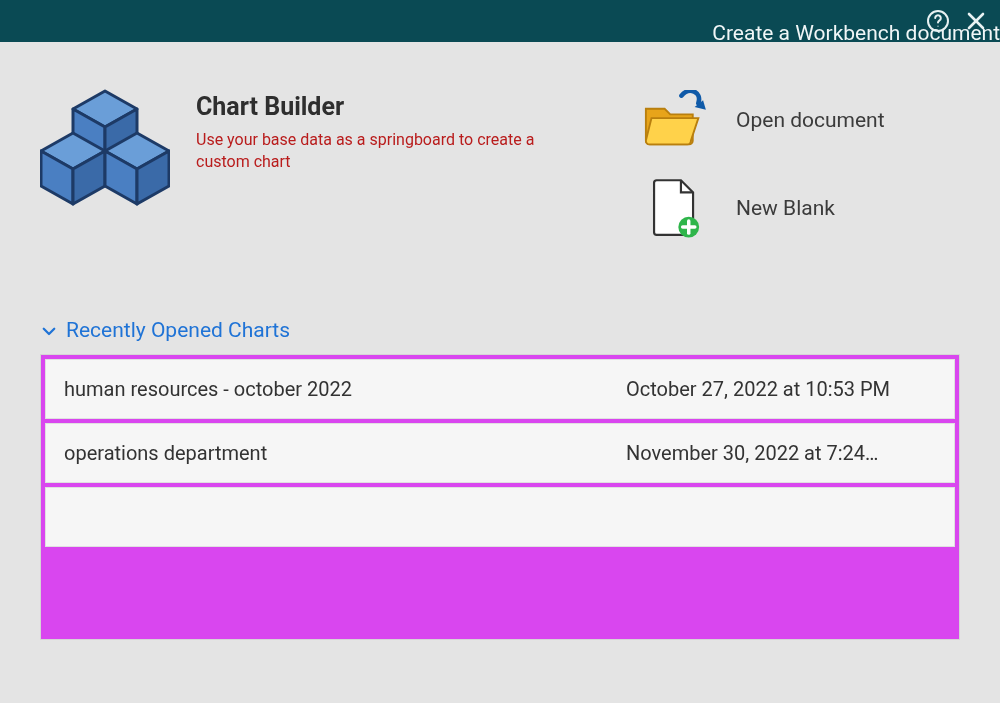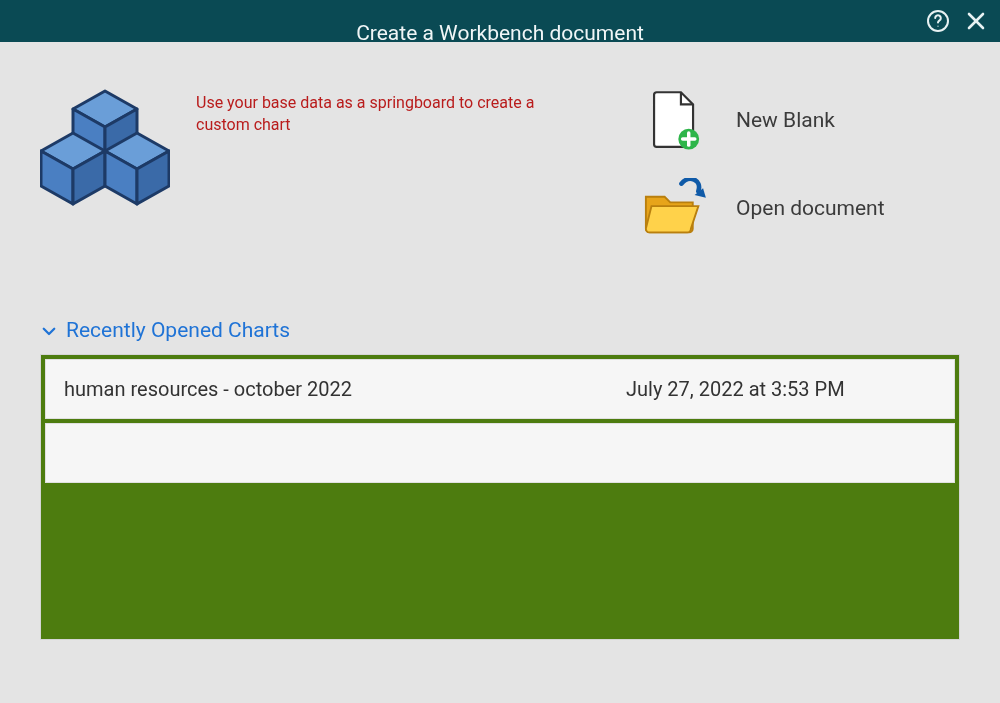--- a/index.html
+++ b/index.html
@@ -9,21 +9,21 @@
   .titlebar {
     height: 42px;
     background: #0a4a54;
     color: #f0f6f7;
     display: flex;
     align-items: center;
     position: relative;
   }
   .titlebar-title {
     width: 100%;
-    text-align: center;
+    text-align: right;
     font-size: 21px;
     font-weight: 400;
     margin-top: 23px;
   }
   .titlebar-actions {
     position: absolute;
     right: 10px;
     top: 0;
     height: 42px;
     display: flex;
@@ -86,21 +86,21 @@
   .recent-header-left .chev { width:18px; height:18px; }
   .recent-header-right {
     font-size: 21px;
     color: #4a4a4a;
     margin-left: auto;
     width: 330px;
   }
 
   .recent-list {
     border: 1px solid #d5d5d5;
-    background: #4d7c0f;
+    background: #d946ef;
     height: 286px;
   }
   .recent-row {
     display: flex;
     align-items: center;
     height: 60px;
     background: #f6f6f6;
     border: 1px solid #e0e0e0;
     margin: 4px;
     padding: 0 18px;
@@ -153,67 +153,72 @@
           </g>
 
           <g stroke="#1d3a66" stroke-width="3" stroke-linejoin="round">
             <polygon points="97,45 129,63 97,81 65,63" fill="#6a9ed8"></polygon>
             <polygon points="65,63 97,81 97,116 65,98" fill="#4a7fc2"></polygon>
             <polygon points="129,63 97,81 97,116 129,98" fill="#3a6aa8"></polygon>
           </g>
         </svg>
       </div>
       <div class="hero-text">
+        <div class="hero-title">Chart Builder</div>
         <div class="hero-desc">Use your base data as a springboard to create a custom chart</div>
       </div>
     </div>
 
     <div class="hero-right">
+      <div class="action-item">
+        <div class="action-icon">
+          <svg viewBox="0 0 72 64" width="68" height="60">
+            <path d="M44 6 C 52 -4, 66 2, 62 14" fill="none" stroke="#0f5aa8" stroke-width="5" stroke-linecap="round"></path>
+            <polygon points="58,18 67,11 70,21" fill="#0f5aa8"></polygon>
+            <path d="M6 20 h20 l6 6 h24 v28 a4 4 0 0 1 -4 4 H10 a4 4 0 0 1 -4 -4 z" fill="#e7a41a" stroke="#b97f0e" stroke-width="2"></path>
+            <path d="M12 30 h50 l-8 24 a4 4 0 0 1 -4 4 H10 a4 4 0 0 1 -4 -4 z" fill="#ffd24a" stroke="#b97f0e" stroke-width="2"></path>
+          </svg>
+        </div>
+        <div class="action-label">Open document</div>
+      </div>
+
       <div class="action-item">
         <div class="action-icon">
           <svg viewBox="0 0 60 72" width="52" height="64">
             <path d="M10 4 h28 l14 14 v46 a3 3 0 0 1 -3 3 H10 a3 3 0 0 1 -3 -3 V7 a3 3 0 0 1 3 -3 z" fill="#ffffff" stroke="#333" stroke-width="2.5"></path>
             <path d="M38 4 v14 h14" fill="none" stroke="#333" stroke-width="2.5"></path>
             <circle cx="47" cy="58" r="12" fill="#2eb54a"></circle>
             <line x1="47" y1="51" x2="47" y2="65" stroke="#fff" stroke-width="4" stroke-linecap="round"></line>
             <line x1="40" y1="58" x2="54" y2="58" stroke="#fff" stroke-width="4" stroke-linecap="round"></line>
           </svg>
         </div>
         <div class="action-label">New Blank</div>
       </div>
-
-      <div class="action-item">
-        <div class="action-icon">
-          <svg viewBox="0 0 72 64" width="68" height="60">
-            <path d="M44 6 C 52 -4, 66 2, 62 14" fill="none" stroke="#0f5aa8" stroke-width="5" stroke-linecap="round"></path>
-            <polygon points="58,18 67,11 70,21" fill="#0f5aa8"></polygon>
-            <path d="M6 20 h20 l6 6 h24 v28 a4 4 0 0 1 -4 4 H10 a4 4 0 0 1 -4 -4 z" fill="#e7a41a" stroke="#b97f0e" stroke-width="2"></path>
-            <path d="M12 30 h50 l-8 24 a4 4 0 0 1 -4 4 H10 a4 4 0 0 1 -4 -4 z" fill="#ffd24a" stroke="#b97f0e" stroke-width="2"></path>
-          </svg>
-        </div>
-        <div class="action-label">Open document</div>
-      </div>
     </div>
   </div>
 
   <div class="recent-section">
     <div class="recent-header">
       <div class="recent-header-left">
         <span class="chev">
           <svg viewBox="0 0 24 24" width="18" height="18" fill="none" stroke="#1f73d6" stroke-width="3" stroke-linecap="round" stroke-linejoin="round">
             <polyline points="5 9 12 16 19 9"></polyline>
           </svg>
         </span>
         <span>Recently Opened Charts</span>
       </div>
     </div>
 
     <div class="recent-list">
       <div class="recent-row">
         <div class="name">human resources - october 2022</div>
-        <div class="date">July 27, 2022 at 3:53 PM</div>
+        <div class="date">October 27, 2022 at 10:53 PM</div>
       </div>
       <div class="recent-row">
+        <div class="name">operations department</div>
+        <div class="date">November 30, 2022 at 7:24…</div>
+      </div>
+      <div class="recent-row">
       </div>
     </div>
   </div>
 
 </div>
 
 </body></html>

